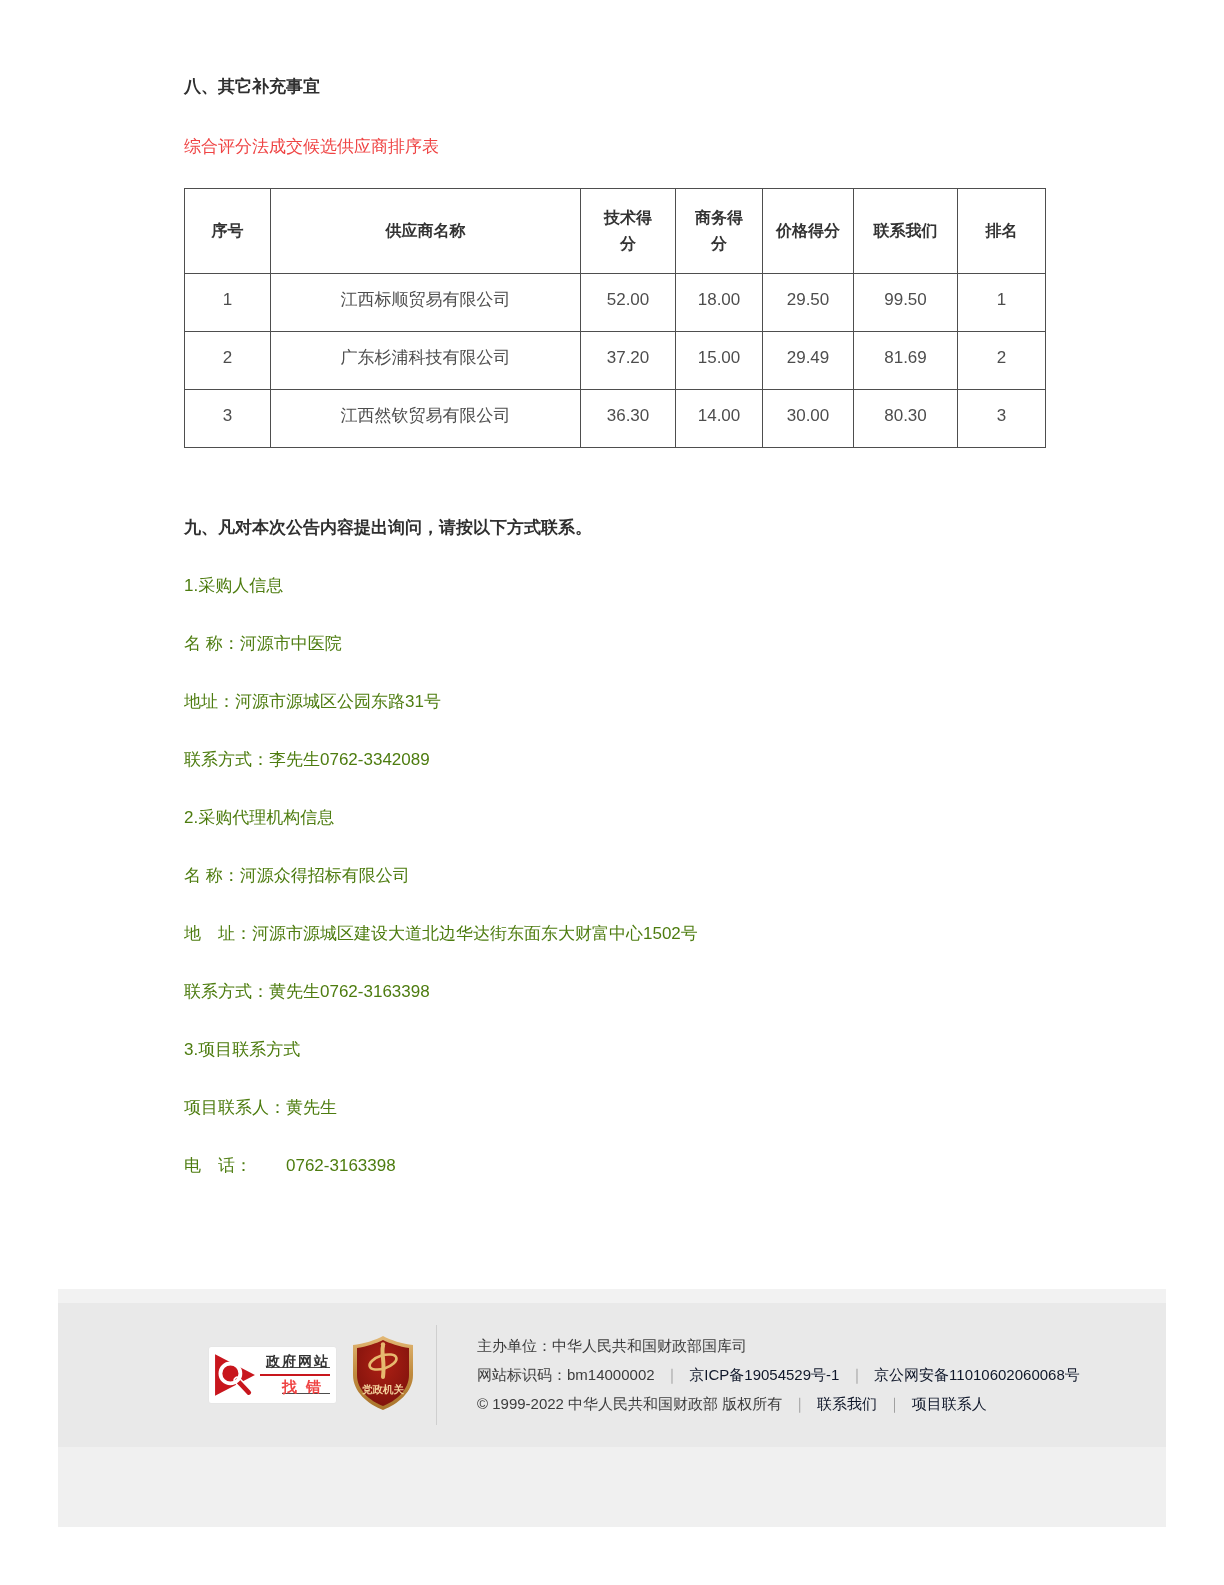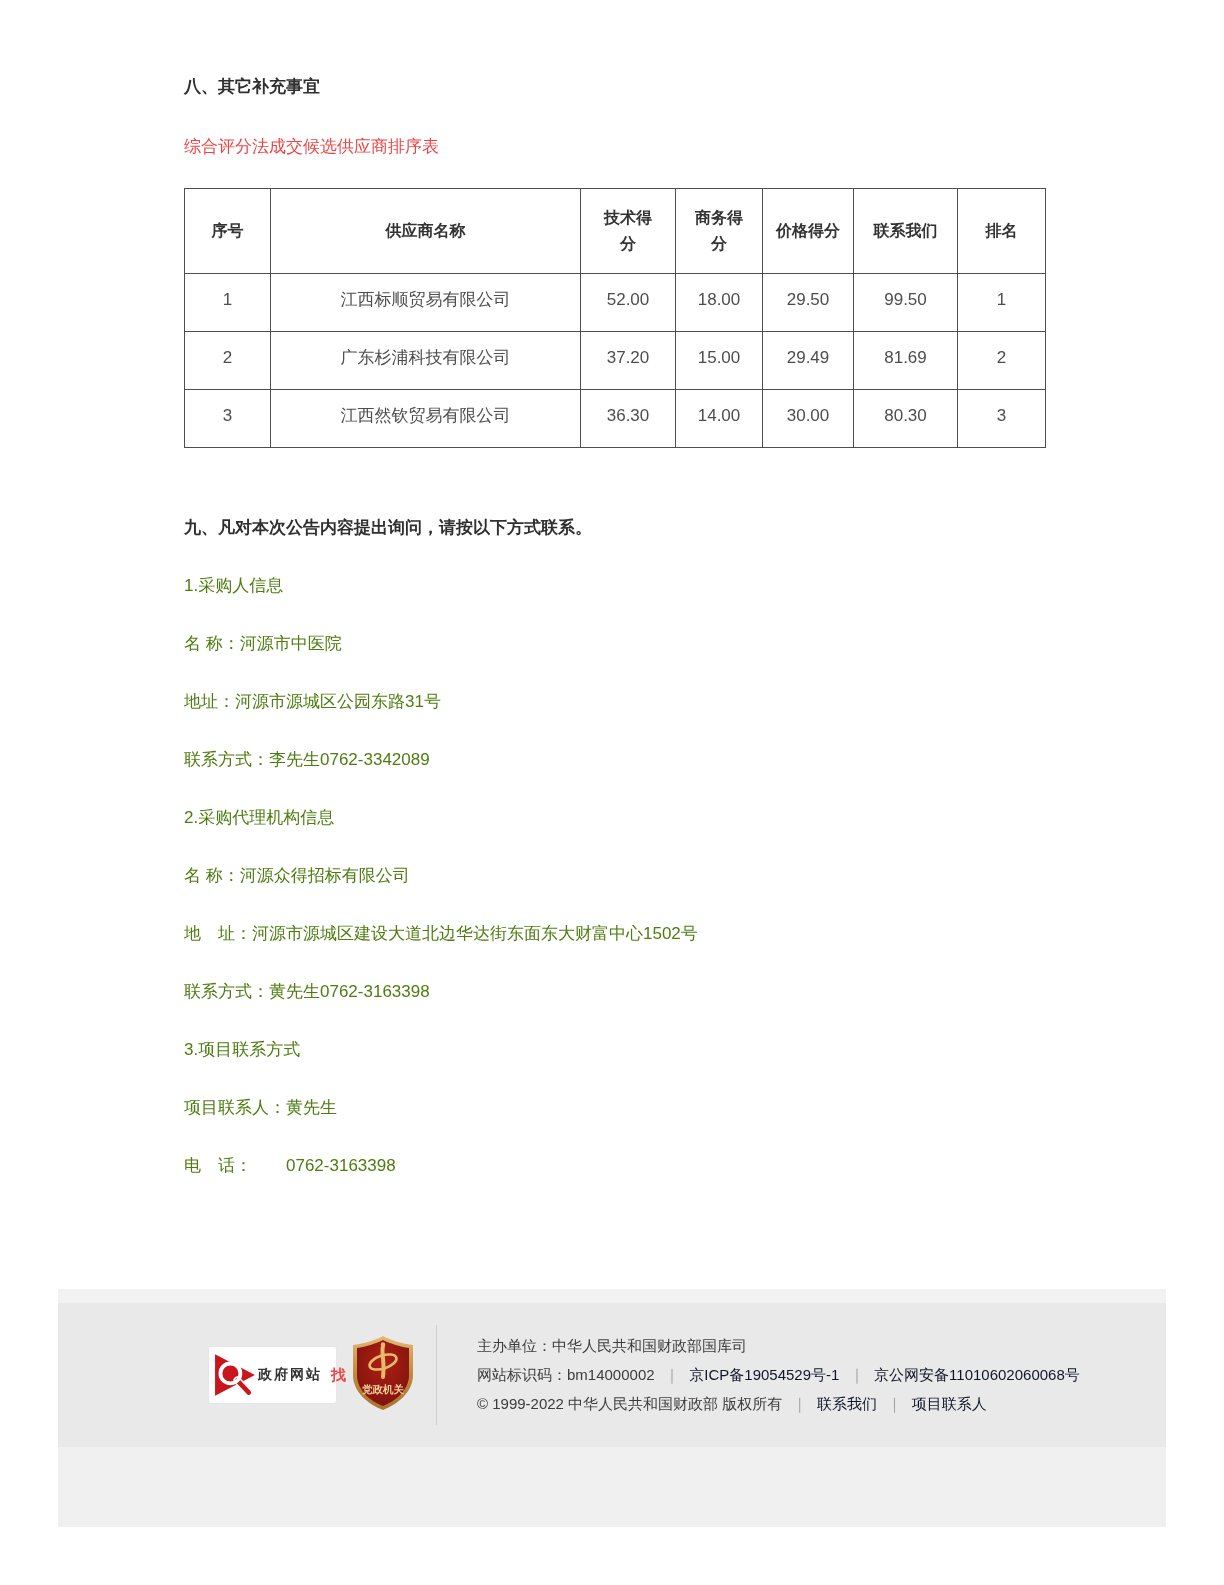--- a/index.html
+++ b/index.html
@@ -21,21 +21,21 @@
   .sec9-heading{margin-top:68px;}
   .para{margin:34px 0 0 0;font-size:17px;line-height:24px;color:#4d7c0f;white-space:pre-wrap;}
 
   .footer{position:absolute;left:0;top:1289px;width:1224px;}
   .footer-strip{margin:0 58px;height:14px;background:#f2f2f2;}
   .footer-main{margin:0 58px;height:144px;background:#e9e9e9;display:flex;align-items:center;}
   .footer-bottom{margin:0 58px;height:80px;background:#f0f0f0;}
 
   .err-badge{margin-left:150px;width:127px;height:56px;background:#ffffff;border:1px solid #e6e6e6;border-radius:3px;display:flex;align-items:center;text-decoration:none;cursor:pointer;flex:none;}
   .err-icon{display:block;width:46px;height:50px;margin-left:3px;flex:none;}
-  .err-text{width:72px;display:flex;flex-direction:row;align-items:flex-start;}
+  .err-text{width:72px;display:flex;flex-direction:column;align-items:flex-end;text-decoration:underline;}
   .err-line1{font-size:14px;font-weight:bold;color:#333333;letter-spacing:2px;white-space:nowrap;}
   .err-divider{width:70px;height:2px;background:#c8161d;margin:3px 0 2px 0;}
   .err-line2{font-size:15px;font-weight:bold;color:#ef4444;letter-spacing:9px;padding-left:9px;white-space:nowrap;}
 
   .shield-badge{margin-left:14px;flex:none;display:block;cursor:pointer;}
 
   .v-divider{width:1px;height:100px;background:#cfcfcf;margin-left:21px;flex:none;}
 
   .foot-lines{margin-left:28px;font-size:15px;color:#3c3c3c;}
   .foot-line{margin:7px 12px;line-height:22px;white-space:nowrap;}

